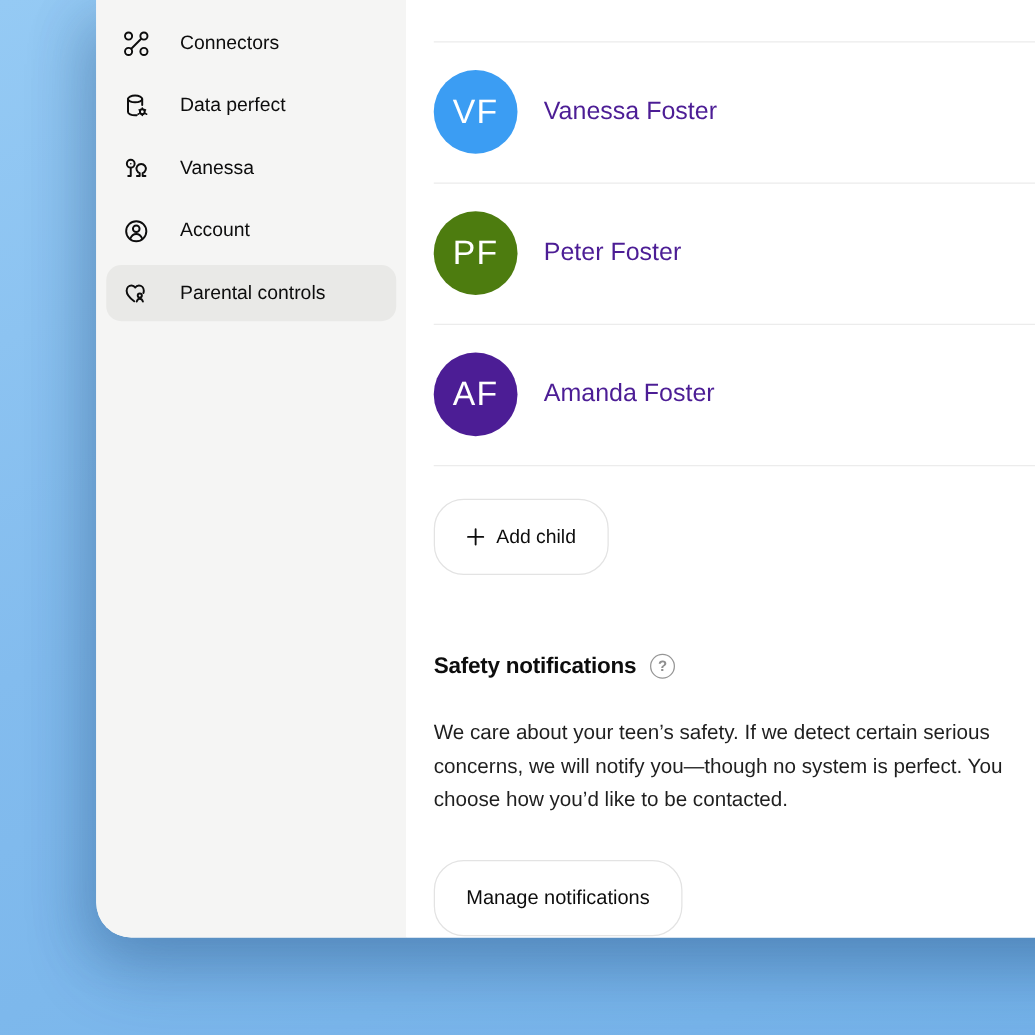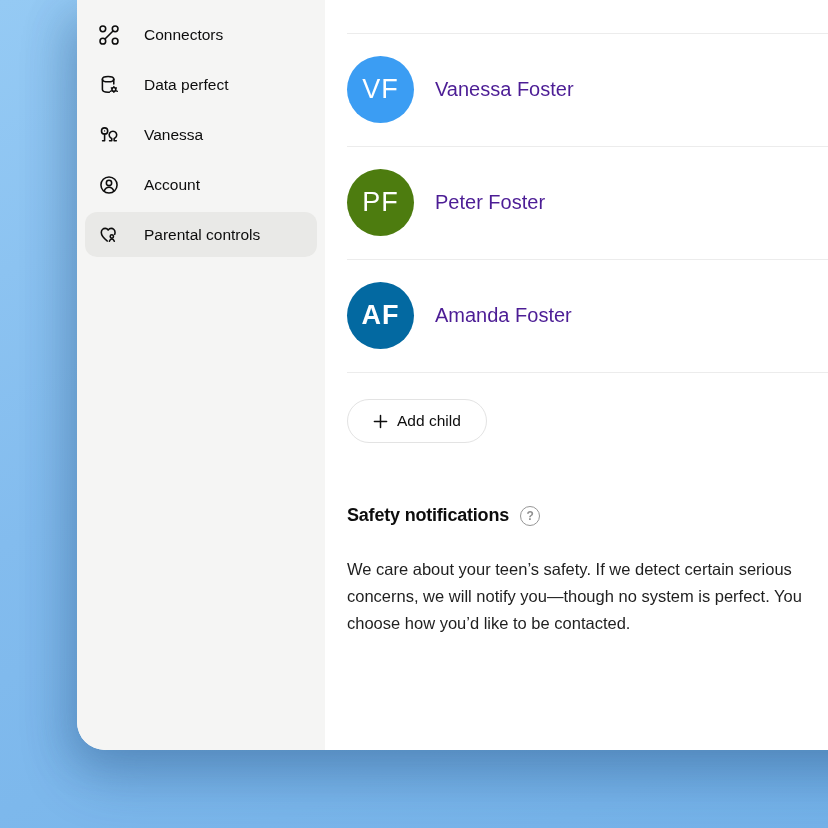--- a/index.html
+++ b/index.html
@@ -55,21 +55,21 @@
   .avatar {
     width:67px; height:67px; border-radius:50%;
     display:flex; align-items:center; justify-content:center;
     color:#ffffff; font-size:27px; font-weight:400; letter-spacing:1px;
     flex:0 0 67px;
   }
   .person-name { font-size:20px; color:#4c1d95; }
 
   .pill-btn {
     display:inline-flex; align-items:center; justify-content:center; gap:9px;
-    height:44px; padding:0 25px;
+    height:61px; padding:0 25px;
     border:1px solid #e3e3e3; border-radius:24px;
     background:#ffffff;
     font-family:"Liberation Sans", sans-serif;
     font-size:15.5px; font-weight:500; color:#0d0d0d;
     cursor:pointer;
   }
   .add-child { margin-top:26px; }
   .add-child svg { width:15px; height:15px; stroke:#0d0d0d; stroke-width:1.6; stroke-linecap:round; }
 
   .section-heading {
@@ -170,21 +170,21 @@
     </div>
     <div class="divider"></div>
 
     <div class="person-row">
       <div class="avatar" style="background: #4d7c0f;">PF</div>
       <div class="person-name">Peter Foster</div>
     </div>
     <div class="divider"></div>
 
     <div class="person-row">
-      <div class="avatar" style="background: #0369a1; font-weight: bold;">AF</div>
+      <div class="avatar" style="background: #4c1d95;">AF</div>
       <div class="person-name">Amanda Foster</div>
     </div>
     <div class="divider"></div>
 
     <button class="pill-btn add-child">
       <span class="icon" style="display:inline-flex;">
         <svg viewBox="0 0 16 16" fill="none">
             <path d="M8 1.5 V14.5 M1.5 8 H14.5"></path>
           </svg>
       </span>
@@ -195,15 +195,18 @@
       <span>Safety notifications</span>
       <span class="help-badge">?</span>
     </div>
 
     <div class="body-text">
       <div class="line">We care about your teen’s safety. If we detect certain serious</div>
       <div class="line">concerns, we will notify you—though no system is perfect. You</div>
       <div class="line">choose how you’d like to be contacted.</div>
     </div>
 
+    <button class="pill-btn manage-btn">
+      <span>Manage notifications</span>
+    </button>
 
   </section>
 </div>
 
 </body></html>

